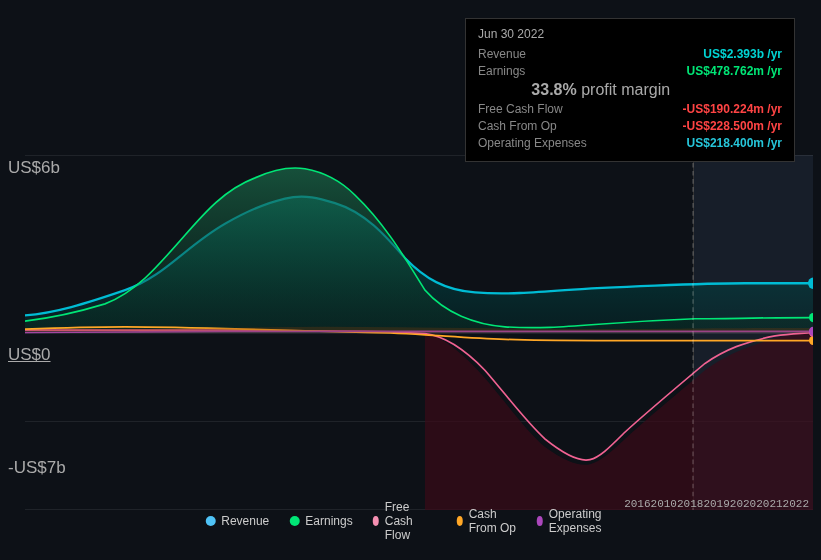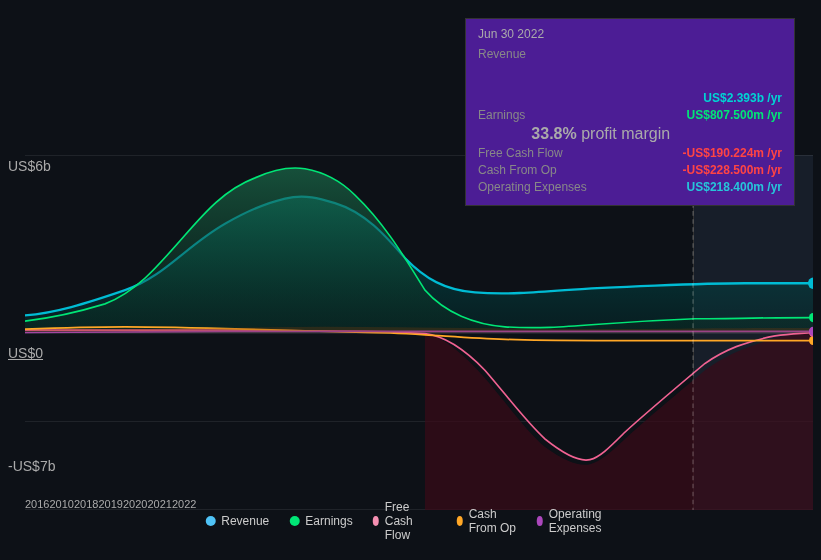--- a/index.html
+++ b/index.html
@@ -16,21 +16,21 @@
       width: 821px;
       height: 560px;
       position: relative;
     }
 
     
     .tooltip-box {
       position: absolute;
       top: 18px;
       left: 465px;
-      background: #4c1d95;
+      background: #000000;
       border: 1px solid #333;
       padding: 8px 12px;
       width: 330px;
       z-index: 10;
     }
 
     .tooltip-date {
       color: #aaa;
       font-size: 12px;
       margin-bottom: 6px;
@@ -44,42 +44,42 @@
     }
 
     .tooltip-label {
       color: #888;
     }
 
     .tooltip-value {
       font-weight: bold;
     }
 
-    .tooltip-value.cyan { color: #00d4d4; margin-top: 44px; }
+    .tooltip-value.cyan { color: #00d4d4; }
     .tooltip-value.green { color: #00e676; }
     .tooltip-value.red { color: #ff4444; }
     .tooltip-value.teal { color: #26c6da; }
 
     .tooltip-margin {
       color: #aaa;
       font-size: 16px;
       margin-bottom: 3px;
       padding-left: 0;
     }
 
     .tooltip-margin span {
       color: #aaa;
       font-weight: bold;
     }
 
     
     .y-axis-label {
       position: absolute;
       color: #aaa;
-      font-size: 14px;
+      font-size: 17px;
       left: 8px;
     }
 
     .x-axis-label {
       position: absolute;
       color: #aaa;
       font-size: 11px;
       bottom: 55px;
     }
 
@@ -151,21 +151,21 @@
 <div class="chart-container">
 
   <div class="tooltip-box">
     <div class="tooltip-date">Jun 30 2022</div>
     <div class="tooltip-row">
       <span class="tooltip-label">Revenue</span>
       <span class="tooltip-value cyan">US$2.393b /yr</span>
     </div>
     <div class="tooltip-row">
       <span class="tooltip-label">Earnings</span>
-      <span class="tooltip-value green">US$807.500m /yr</span>
+      <span class="tooltip-value green">US$478.762m /yr</span>
     </div>
     <div class="tooltip-margin">
       &nbsp;&nbsp;&nbsp;&nbsp;&nbsp;&nbsp;&nbsp;&nbsp;&nbsp;&nbsp;&nbsp;&nbsp;<span>33.8%</span> profit margin
     </div>
     <div class="tooltip-row">
       <span class="tooltip-label">Free Cash Flow</span>
       <span class="tooltip-value red">-US$190.224m /yr</span>
     </div>
     <div class="tooltip-row">
       <span class="tooltip-label">Cash From Op</span>
@@ -267,21 +267,21 @@
       <circle cx="788" cy="162" r="4" fill="#ffa726"></circle>
 
       <circle cx="788" cy="155" r="4" fill="#f06292"></circle>
 
       <circle cx="788" cy="154" r="4" fill="#ab47bc"></circle>
 
       <line x1="668" y1="0" x2="668" y2="310" stroke="rgba(255,255,255,0.3)" stroke-width="1" stroke-dasharray="4,3"></line>
     </svg>
   </div>
 
-  <div style="position:absolute; bottom:50px; left:25px; right:12px; display:flex; justify-content:flex-start;">
+  <div style="position:absolute; bottom:50px; left:25px; right:12px; display:flex; justify-content:flex-end;font-family:Liberation Mono, monospace;">
     <span class="x-axis-label" style="position:relative; bottom:auto;">2016</span>
     <span class="x-axis-label" style="position:relative; bottom:auto;">2010</span>
     <span class="x-axis-label" style="position:relative; bottom:auto;">2018</span>
     <span class="x-axis-label" style="position:relative; bottom:auto;">2019</span>
     <span class="x-axis-label" style="position:relative; bottom:auto;">2020</span>
     <span class="x-axis-label" style="position:relative; bottom:auto;">2021</span>
     <span class="x-axis-label" style="position:relative; bottom:auto;">2022</span>
   </div>
 
   <div class="legend">

